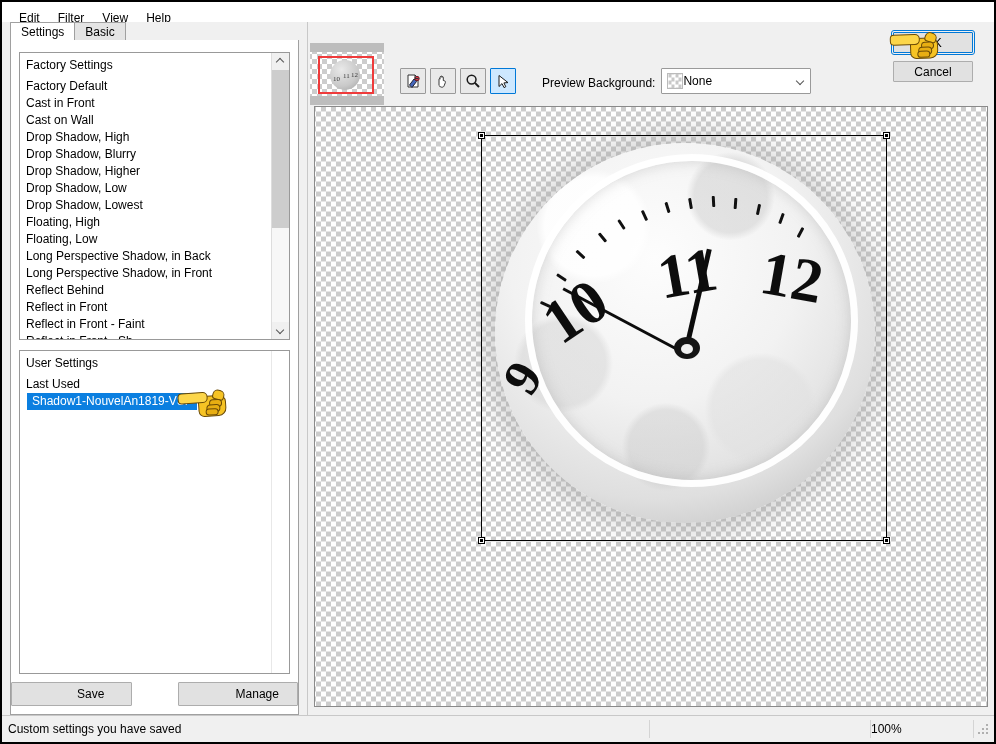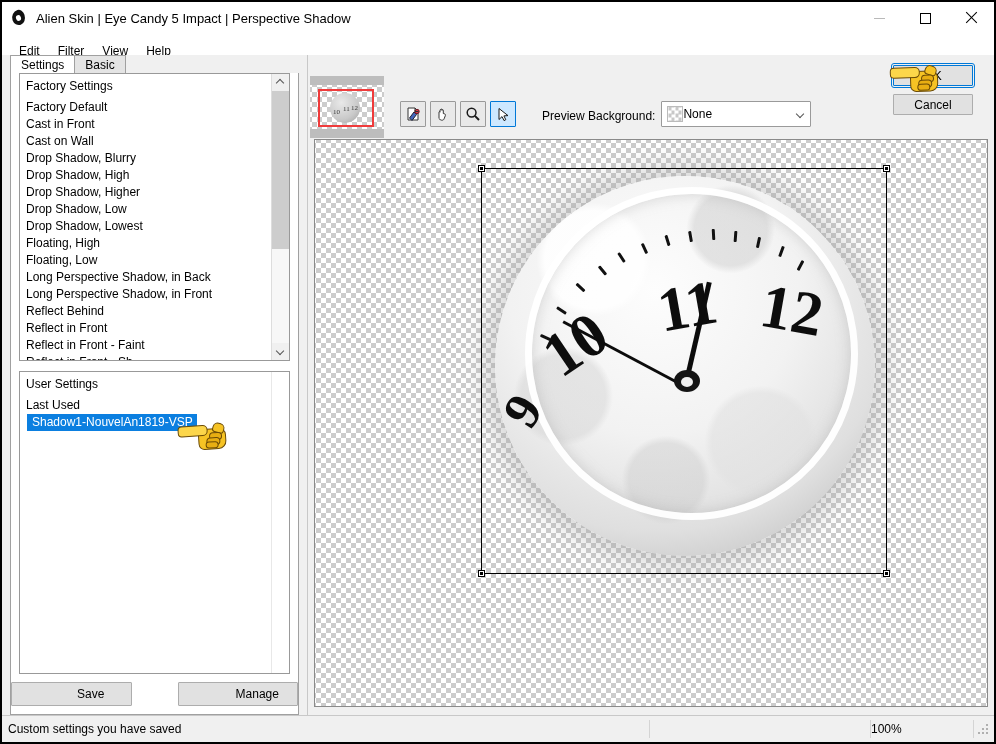--- a/index.html
+++ b/index.html
@@ -91,21 +91,21 @@
   }
   .tabcontent{
     flex:1;margin:0 8px 0 8px;background:#ffffff;
     border:1px solid #a0a0a0;border-top:1px solid #a0a0a0;
     display:flex;flex-direction:column;min-height:0;
     position:relative;margin-top:-1px;
   }
 
   
   .listbox{
-    margin:0 8px 0 8px;border:1px solid #999;background:#fff;
+    margin:12px 8px 0 8px;border:1px solid #999;background:#fff;
     height:286px;display:flex;position:relative;overflow:hidden;
   }
   .listitems{
     flex:1;padding:4px 0 0 0;overflow:hidden;
   }
   .li{
     font-size:12px;line-height:17px;padding:0 6px;color:#000;white-space:nowrap;
   }
   .li.head{padding-bottom:4px;}
   .vscroll{
@@ -321,38 +321,20 @@
     position:absolute;left:1px;top:3px;width:10px;height:8px;
     background:#f6c324;border:1.3px solid #6a4a06;border-radius:5px 5px 3px 3px;
     transform:rotate(-20deg);
   }
 </style>
 </head>
 <body>
 
 <div id="app">
 
-  <div class="titlebar">
-    <div class="app-icon">
-      <div class="drop"></div>
-        <div class="hole"></div>
-    </div>
-    <div class="title-text">Alien Skin | Eye Candy 5 Impact | Perspective Shadow</div>
-    <div class="wincontrols">
-      <div class="wbtn">
-          <div class="min"></div>
-        </div>
-      <div class="wbtn">
-          <div class="max"></div>
-        </div>
-      <div class="wbtn">
-          <div class="cls"></div>
-        </div>
-    </div>
-  </div>
 
   <div class="menubar">
     <div class="menu-item">Edit</div>
     <div class="menu-item">Filter</div>
     <div class="menu-item">View</div>
     <div class="menu-item">Help</div>
   </div>
 
   <div class="body">
 
@@ -363,22 +345,22 @@
       </div>
 
       <div class="tabcontent">
 
         <div class="listbox">
           <div class="listitems">
             <div class="li head">Factory Settings</div>
             <div class="li">Factory Default</div>
             <div class="li">Cast in Front</div>
             <div class="li">Cast on Wall</div>
+            <div class="li">Drop Shadow, High</div>
             <div class="li">Drop Shadow, Blurry</div>
-            <div class="li">Drop Shadow, High</div>
             <div class="li">Drop Shadow, Higher</div>
             <div class="li">Drop Shadow, Low</div>
             <div class="li">Drop Shadow, Lowest</div>
             <div class="li">Floating, High</div>
             <div class="li">Floating, Low</div>
             <div class="li">Long Perspective Shadow, in Back</div>
             <div class="li">Long Perspective Shadow, in Front</div>
             <div class="li">Reflect Behind</div>
             <div class="li">Reflect in Front</div>
             <div class="li">Reflect in Front - Faint</div>

